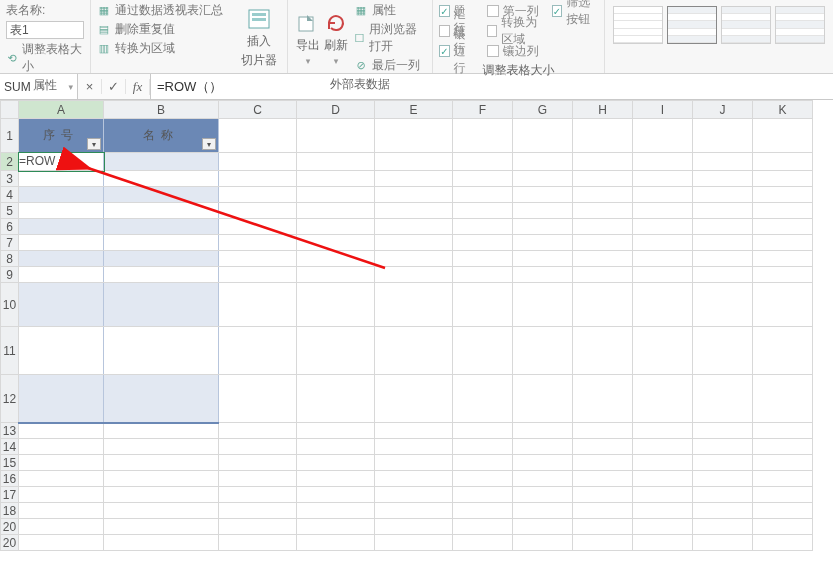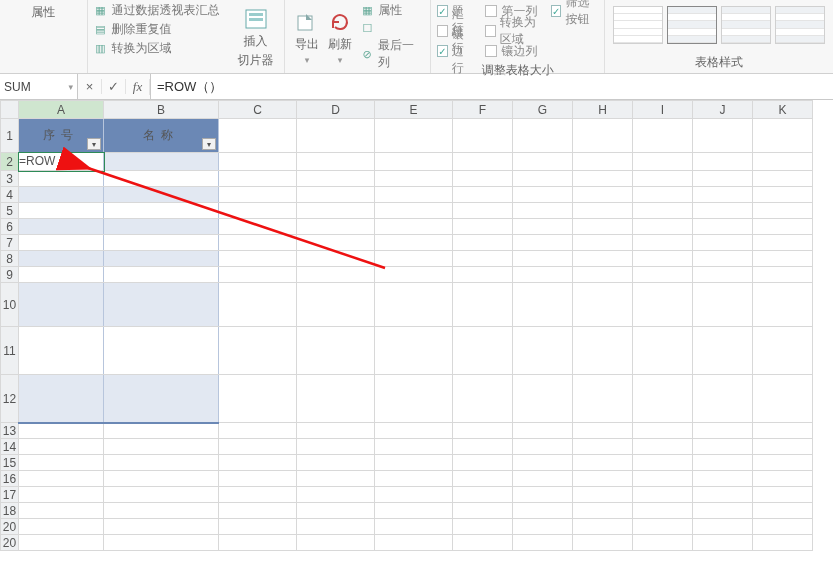--- a/index.html
+++ b/index.html
@@ -119,20 +119,30 @@
   .arrow-svg {
     position:absolute; left:0; top:0; pointer-events:none;
   }
 </style>
 </head>
 <body>
 
 <div class="ribbon">
 
   <div class="ribbon-group" style="width:96px">
+    <div class="ribbon-group-body">
+      <div class="prop-col">
+        <div class="prop-row">表名称:</div>
+        <input class="tbl-name-input" value="表1" style="">
+        <div class="prop-row">
+          <span class="small-icon">⟲</span>
+          <span>调整表格大小</span>
+        </div>
+      </div>
+    </div>
     <div class="ribbon-group-label">属性</div>
   </div>
 
   <div class="ribbon-group" style="width:198px">
     <div class="ribbon-group-body">
       <div class="prop-col" style="width:140px">
         <div class="prop-row">
           <span class="small-icon">▦</span>
           <span>通过数据透视表汇总</span>
         </div>
@@ -181,27 +191,29 @@
         <span>刷新</span>
         <span style="font-size:9px;color:#999">▾</span>
       </div>
       <div class="prop-col" style="margin-left:4px">
         <div class="prop-row">
           <span class="small-icon">▦</span>
           <span>属性</span>
         </div>
         <div class="prop-row">
           <span class="small-icon">☐</span>
+          <span>用浏览器打开</span>
         </div>
         <div class="prop-row">
           <span class="small-icon">⊘</span>
           <span>最后一列</span>
         </div>
       </div>
     </div>
+    <div class="ribbon-group-label">外部表数据</div>
   </div>
 
   <div class="ribbon-group" style="width:192px">
     <div class="ribbon-group-body" style="gap:10px">
       <div class="prop-col">
         <label class="chk">
             <span class="box">✓</span>
             <span>标题行</span>
           </label>
         <label class="chk">
@@ -263,21 +275,20 @@
           </div>
         <div class="style-thumb stripes">
             <div class="r"></div>
             <div class="r"></div>
             <div class="r"></div>
             <div class="r"></div>
             <div class="r"></div>
           </div>
       </div>
     </div>
-    <div class="ribbon-group-label">表格样式</div>
   </div>
 </div>
 
 <div class="formula-bar">
   <div class="name-box">
     <span>SUM</span>
     <span class="dd">▾</span>
   </div>
   <div class="fx-btns">
     <div class="fx-btn">×</div>

